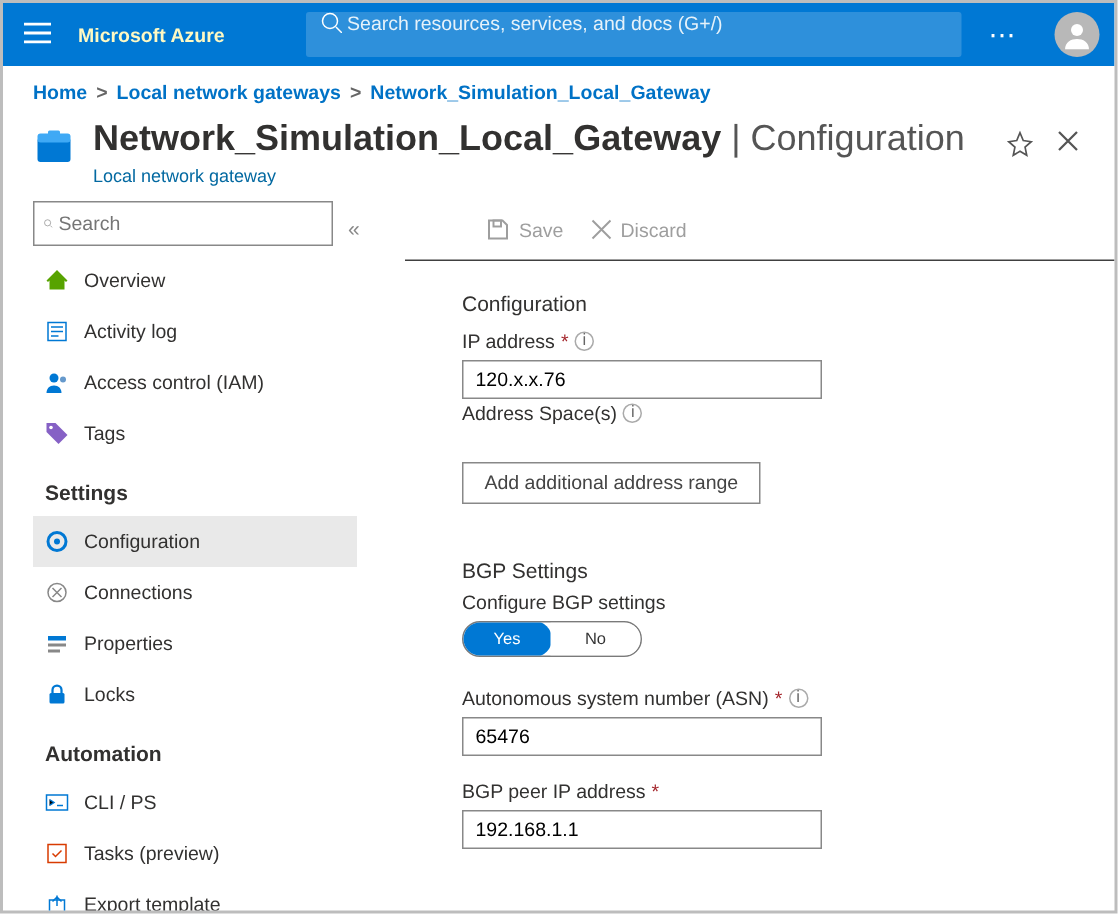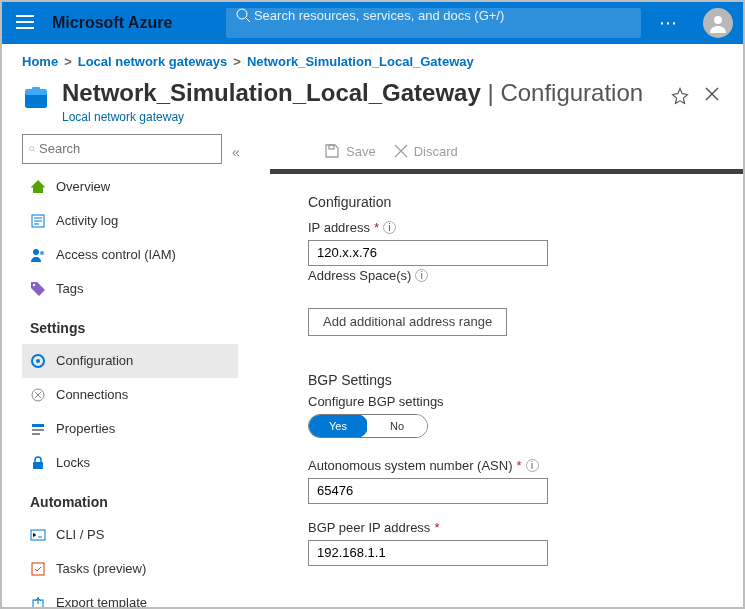--- a/index.html
+++ b/index.html
@@ -1,19 +1,19 @@
 <!DOCTYPE html>
 <html><head>
 <meta charset="utf-8">
 <style>
   * { box-sizing: border-box; margin: 0; padding: 0; }
   body { font-family: "Segoe UI", Arial, sans-serif; font-size: 13px; color: #323130; background: #fff; width: 745px; height: 609px; border: 2px solid #bdbdbd; overflow: hidden; }
   .top-bar { background: #0078d4; height: 42px; display: flex; align-items: center; padding: 0 10px; gap: 14px; }
   .hamburger { color: #fff; cursor: pointer; padding: 4px; }
-  .brand { color: #0f172a; font-weight: 600; font-size: 16px; }
+  .brand { color: #fef9c3; font-weight: 600; font-size: 13px; }
   .search-box { flex: 1; max-width: 440px; background: rgba(255,255,255,0.18); border-radius: 2px; height: 30px; display: flex; align-items: flex-start; padding: 0 10px; color: #fff; margin-left: 40px; }
   .search-box input { flex:1; background:transparent; border:none; color:#fff; outline:none; font-size:13px; }
   .search-box input::placeholder { color: #e6f2fa; }
   .top-dots { color: #fff; font-size:18px; letter-spacing:2px; padding:0 4px; cursor:pointer; margin-left:auto; }
   .avatar { width:30px; height:30px; border-radius:50%; background:#b8b8b8; display:flex; align-items:center; justify-content:center; margin-left:6px; }
   .avatar svg { fill:#fff; }
 
   .breadcrumb { padding: 10px 20px 6px; font-size: 13px; display:flex; align-items:center; gap:6px; color:#0072c6;font-weight:bold; }
   .breadcrumb a { color:#0072c6; text-decoration:none; }
   .breadcrumb .sep { color:#666; }
@@ -31,21 +31,21 @@
   .sidebar { width:216px; flex-shrink:0; }
   .side-search { display:flex; align-items:center; border:1px solid #888; height:30px; padding:0 6px; width:200px; margin-bottom:6px; }
   .side-search input { border:none; outline:none; flex:1; font-size:13px; }
   .collapse-btn { color:#888; font-size:14px; margin-left:10px; cursor:pointer; display:inline-block; vertical-align:middle; }
   .side-top { display:flex; align-items:center; }
   .nav-item { display:flex; align-items:center; gap:10px; height:34px; padding:0 8px; cursor:pointer; font-size:13px; color:#323130; }
   .nav-item.selected { background:#e9e9e9; font-weight:400; }
   .nav-icon { width:16px; height:16px; display:flex; align-items:center; justify-content:center; flex-shrink:0; }
   .section-head { font-weight:600; font-size:14px; padding:14px 8px 8px; color:#323130; }
 
-  .toolbar { display:flex; align-items:center; gap:18px; height:40px; padding-left:54px; color:#9e9e9e; border-bottom:5px solid #404040; margin-left:16px;}
+  .toolbar { display:flex; align-items:center; gap:18px; height:40px; padding-left:54px; color:#9e9e9e; border-bottom:1px solid #404040; margin-left:16px;}
   .toolbar .tbtn { display:flex; align-items:center; gap:6px; font-size:13px; cursor:default; }
   .toolbar svg { stroke:#9e9e9e; }
 
   .main { flex:1; padding:20px 0 0 54px; }
   .form-section-title { font-size:14px; color:#323130; margin-bottom:6px; }
   .form-label { font-size:13px; color:#323130; margin-bottom:5px; display:flex; align-items:center; gap:4px; margin-top:10px; }
   .req { color:#a4262c; }
   .info-ic { color:#666; font-size:11px; border:1px solid #aaa; border-radius:50%; width:13px; height:13px; display:inline-flex; align-items:center; justify-content:center; line-height:1; cursor:default;}
   .form-input { width:240px; height:26px; border:1px solid #888; padding:0 8px; font-size:13px; }
   .form-input::placeholder { color:#888; }

